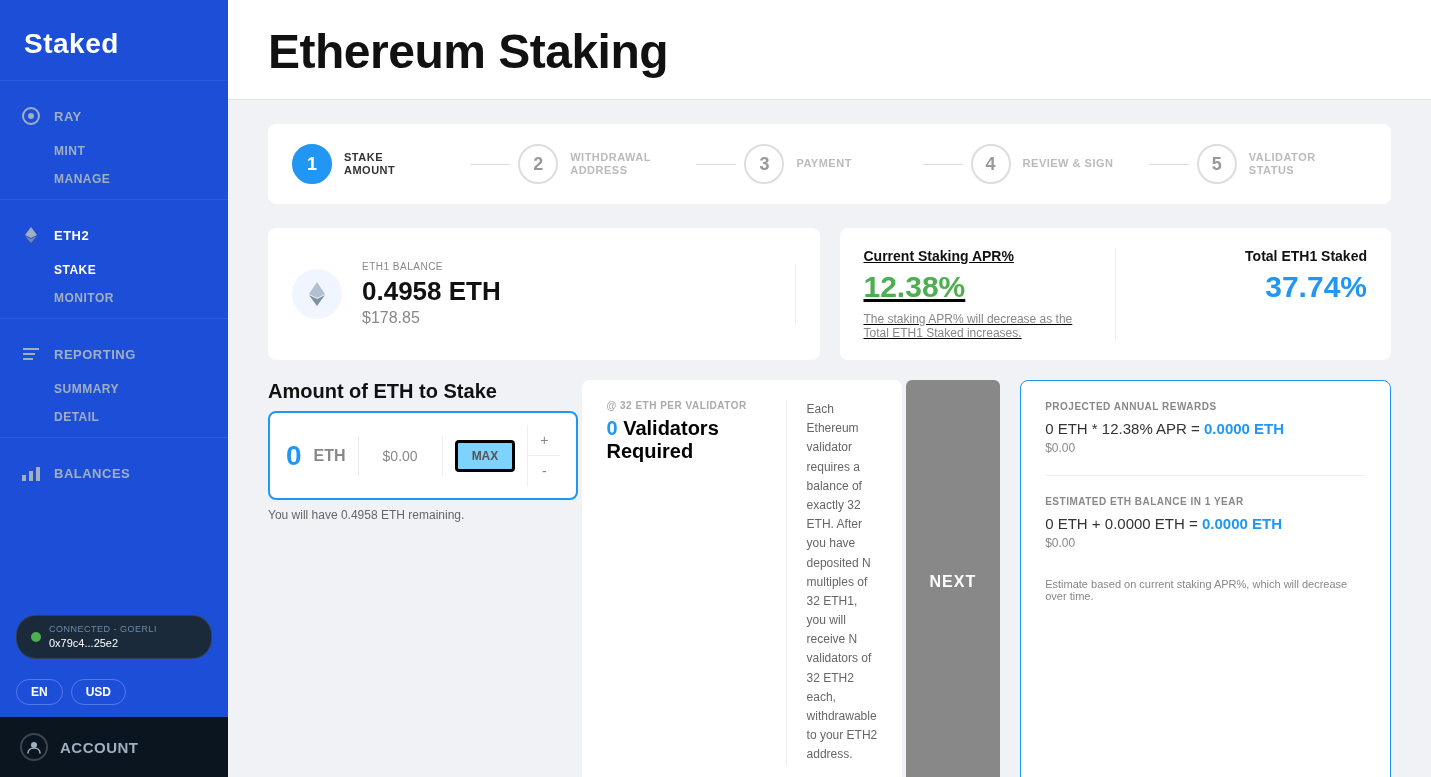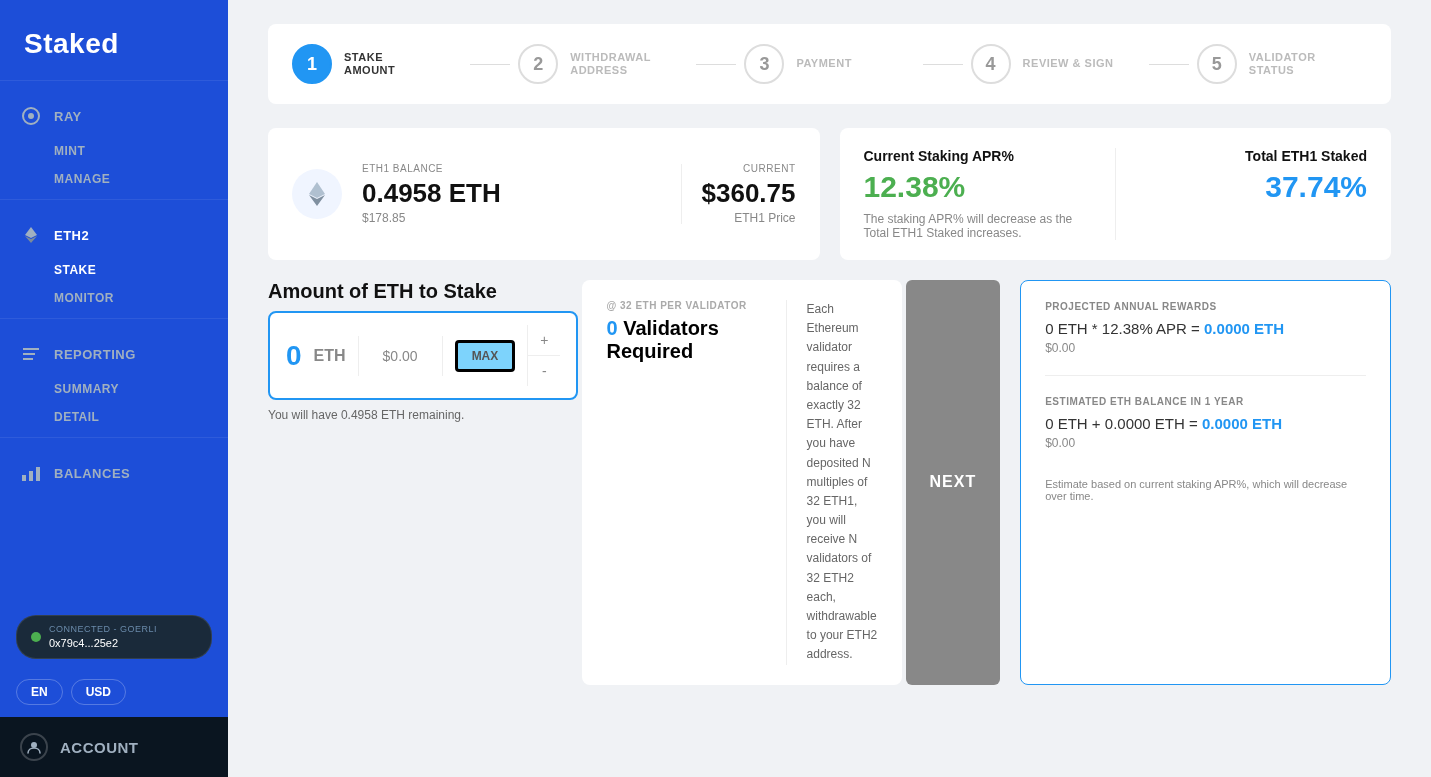--- a/index.html
+++ b/index.html
@@ -242,21 +242,21 @@
       color: #888;
       text-transform: uppercase;
       letter-spacing: 0.5px;
       margin-bottom: 4px;
     }
     .balance-eth {
       font-size: 26px;
       font-weight: 700;
       color: #111;
     }
-    .balance-usd { font-size: 12px; color: #888; margin-top: 2px; }
+    .balance-usd { font-size: 16px; color: #888; margin-top: 2px; }
     .balance-divider {
       width: 1px;
       height: 60px;
       background: #eee;
     }
     .current-info { text-align: right; }
     .current-label {
       font-size: 10px;
       color: #888;
       text-transform: uppercase;
@@ -553,20 +553,23 @@
           <circle cx="8" cy="6" r="3" fill="#a0b0c0"></circle>
           <path d="M2 14c0-3 2.7-5 6-5s6 2 6 5" stroke="#a0b0c0" stroke-width="1.5" fill="none" stroke-linecap="round"></path>
         </svg>
       </div>
       <span class="account-label">ACCOUNT</span>
     </div>
   </div>
 </div>
 
 <div class="main">
+  <div class="page-header">
+    <h1 class="page-title">Ethereum Staking</h1>
+  </div>
 
   <div class="page-content">
 
     <div class="steps-container">
 
       <div class="step-item active">
         <div class="step-circle active">1</div>
         <div class="step-label">
           <div class="step-name">
             <span>STAKE</span><br>
@@ -622,29 +625,24 @@
             <polygon points="15,3 23,15 15,19 7,15" fill="#b0c0d0"></polygon>
             <polygon points="15,20 23,16 15,27 7,16" fill="#8090a0"></polygon>
           </svg>
         </div>
         <div class="balance-info">
           <div class="balance-label">ETH1 BALANCE</div>
           <div class="balance-eth">0.4958 ETH</div>
           <div class="balance-usd">$178.85</div>
         </div>
         <div class="balance-divider"></div>
-        <div class="current-info">
-          <div class="current-label">CURRENT</div>
-          <div class="current-price">$360.75</div>
-          <div class="current-sub">ETH1 Price</div>
-        </div>
       </div>
 
       <div class="apr-card">
-        <div style="flex:1;">
+        <div style="flex:1;text-decoration:underline;">
           <div class="apr-section">
             <div class="apr-title">Current Staking APR%</div>
             <div class="apr-value">12.38%</div>
           </div>
           <div class="apr-note">The staking APR% will decrease as the Total ETH1 Staked increases.</div>
         </div>
         <div class="apr-divider"></div>
         <div class="total-staked-section">
           <div class="total-staked-title">Total ETH1 Staked</div>
           <div class="total-staked-value">37.74%</div>

